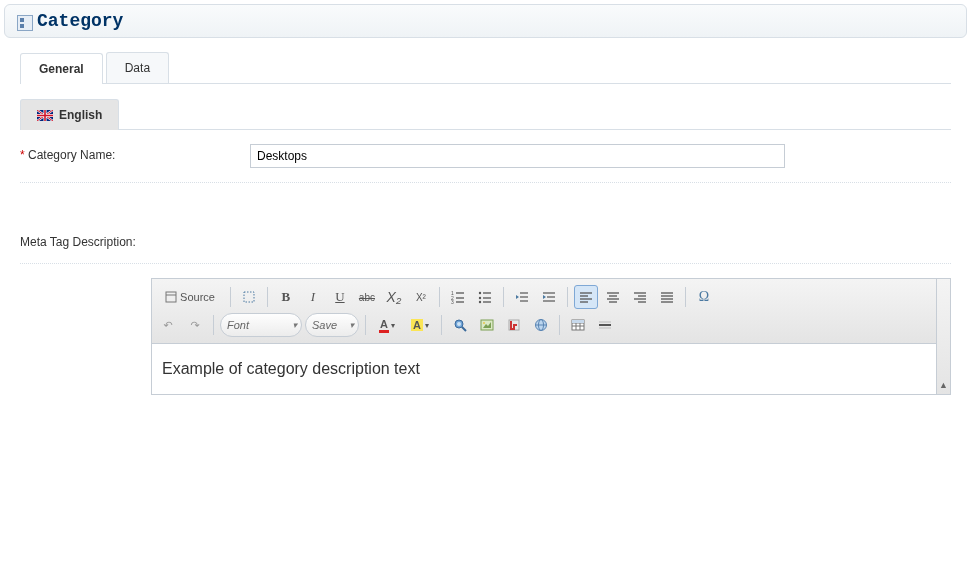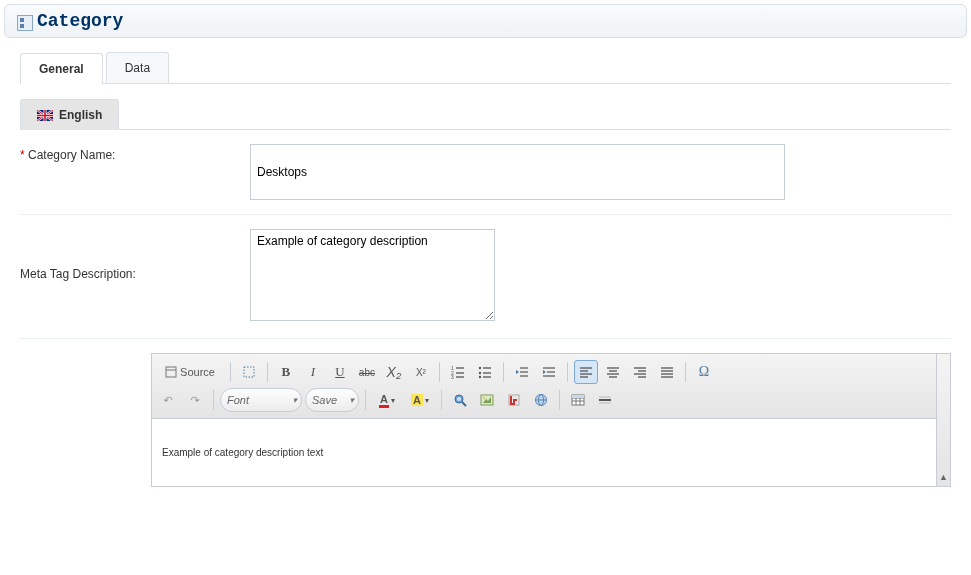--- a/index.html
+++ b/index.html
@@ -18,32 +18,32 @@
 .tab.active { background: #fff; font-weight: bold; position: relative; top: 1px; }
 .subtabs { display: flex; border-bottom: 1px solid #d8dfe6; margin-top: 14px; }
 .subtab { padding: 8px 16px; border: 1px solid #d8dfe6; border-bottom: none; background: #e5e5e5; font-weight: bold; display: flex; align-items: center; gap: 6px; border-radius: 3px 3px 0 0; position: relative; top: 1px; cursor: pointer; }
 .flag-icon { width: 16px; height: 11px; position: relative; display: inline-block; }
 .flag-icon svg { display: block; }
 .form-row { display: flex; align-items: flex-start; padding: 14px 0; border-bottom: 1px dotted #d8dfe6; }
 .form-row:last-of-type { border-bottom: none; }
 .form-label { width: 230px; padding-top: 4px; color: #333; }
 .req { color: #cc0000; }
 .form-field { flex: 1; }
-.text-input { width: 535px; padding: 20px 6px; border: 1px solid #c6cdd5; font-size: 12px; }
+.text-input { width: 535px; padding: 4px 6px; border: 1px solid #c6cdd5; font-size: 12px; }
 .textarea { width: 245px; height: 92px; padding: 4px 6px; border: 1px solid #c6cdd5; font-size: 12px; font-family: Arial, sans-serif; resize: both; }
 .editor-wrap { border: 1px solid #c6cdd5; background: #fff; width: 800px; position: relative; }
 .editor-toolbar { background: linear-gradient(#f4f4f4, #e4e4e4); border-bottom: 1px solid #c6cdd5; padding: 4px; }
 .tb-row { display: flex; align-items: center; gap: 3px; padding: 2px 0; flex-wrap: wrap; }
 .tb-btn { width: 24px; height: 24px; display: inline-flex; align-items: center; justify-content: center; border: 1px solid transparent; border-radius: 3px; cursor: pointer; color: #555; font-size: 11px; }
 .tb-btn.active { border-color: #7fa8d5; background: #d5e6f7; }
 .tb-sep { width: 1px; height: 20px; background: #c6cdd5; margin: 0 3px; }
 .tb-select { height: 24px; border: 1px solid #c6cdd5; border-radius: 12px; background: linear-gradient(#fefefe,#ececec); padding: 0 18px 0 6px; font-size: 11px; color: #666; position: relative; display: inline-flex; align-items: center; cursor: pointer; }
 .tb-select::after { content: "▾"; position: absolute; right: 4px; font-size: 9px; color: #777; }
 .tb-source { width: auto; padding: 0 8px; }
-.editor-body { padding: 28px 10px; min-height: 50px; font-size: 10px; }
+.editor-body { padding: 16px 10px; min-height: 50px; font-size: 16px; }
 .collapse-handle { position: absolute; right: 0; top: 0; bottom: 0; width: 14px; background: linear-gradient(#f4f4f4,#e4e4e4); border-left: 1px solid #c6cdd5; display: flex; align-items: flex-end; justify-content: center; padding-bottom: 4px; color: #666; font-size: 9px; cursor: pointer; }
 .editor-toolbar { padding-right: 18px; }
 svg { display: block; }
 </style>
 </head>
 <body>
 
 <div class="page-header">
   <div class="page-title-wrap">
     <span class="cat-icon"></span>
@@ -76,23 +76,20 @@
 
   <div class="form-row">
     <div class="form-label"><span class="req">* </span><span>Category Name:</span></div>
     <div class="form-field">
       <input type="text" class="text-input" value="Desktops" style="">
     </div>
   </div>
 
   <div class="form-row">
     <div class="form-label" style="padding-top:38px;">Meta Tag Description:</div>
-    <div class="form-field">
-      <textarea class="textarea" style="">Example of category description</textarea>
-    </div>
   </div>
 
 
   <div class="form-row" style="border-bottom:none;">
     <div class="form-label"></div>
     <div class="form-field">
       <div class="editor-wrap">
         <div class="editor-toolbar">
           <div class="tb-row">
             <span class="tb-btn tb-source"><svg width="12" height="12" viewBox="0 0 12 12">

